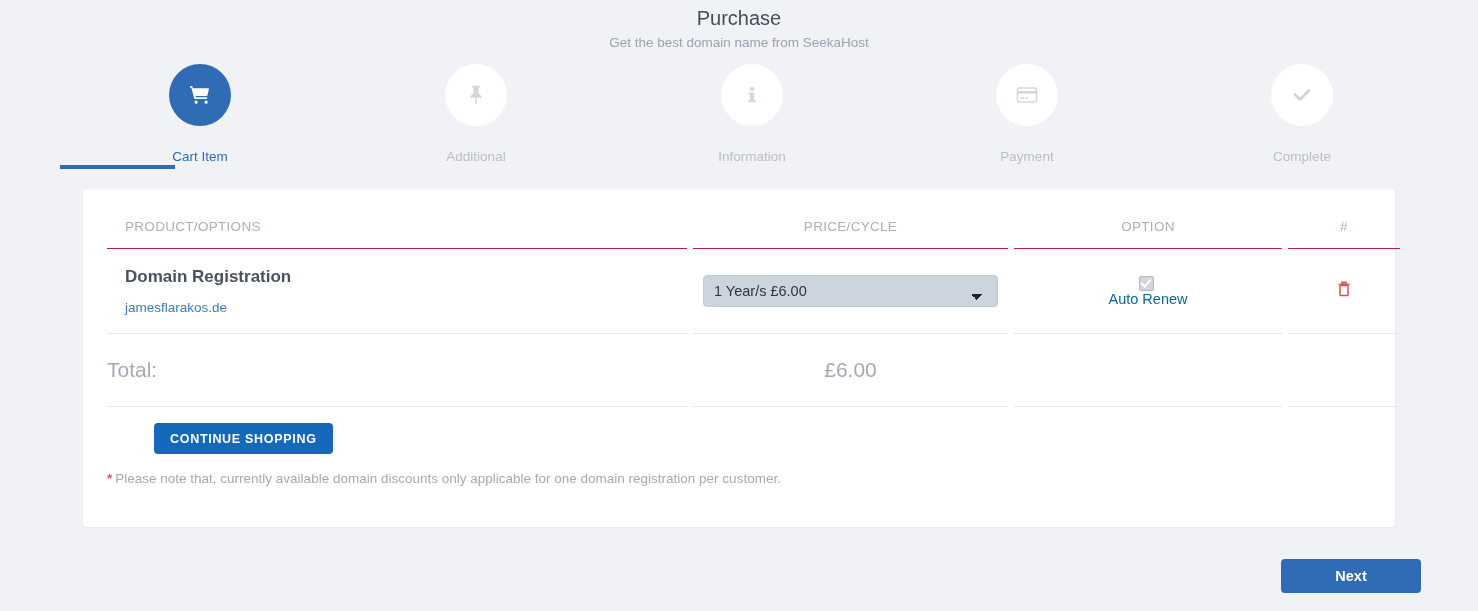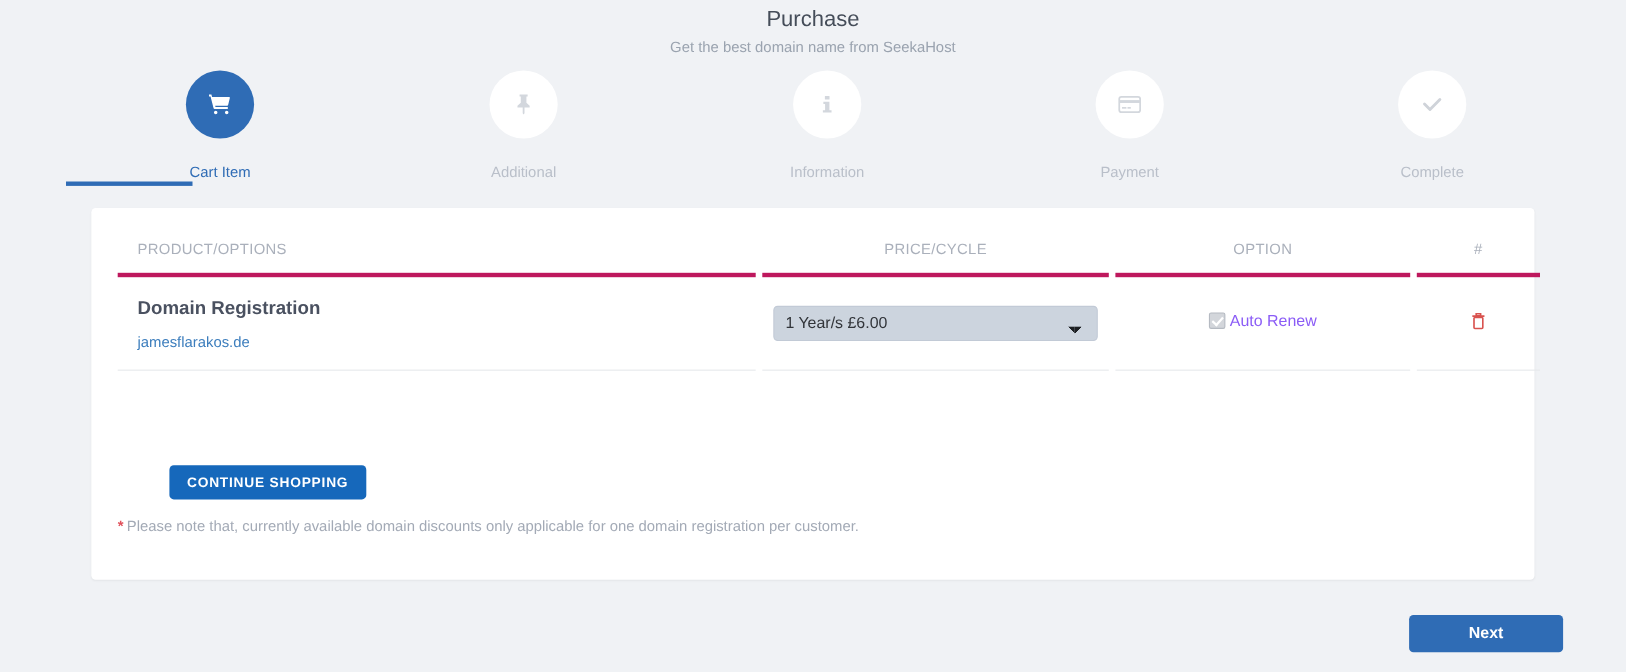--- a/index.html
+++ b/index.html
@@ -100,21 +100,21 @@
     border-collapse: separate;
     border-spacing: 6px 0;
     table-layout: fixed;
   }
   .cart-table th {
     font-size: 13.5px;
     font-weight: 400;
     color: #aab0bb;
     letter-spacing: 0.3px;
     padding: 30px 0 14px 0;
-    border-bottom: 4px solid #be185d;
+    border-bottom: 1px solid #be185d;
     text-align: center;
     vertical-align: bottom;
   }
   .cart-table th.col-product {
     text-align: left;
     padding-left: 18px;
   }
   .cart-table td {
     border-bottom: 1px solid #e6e8ec;
     vertical-align: middle;
@@ -160,21 +160,22 @@
       calc(100% - 14px) 18px;
     background-size: 6px 6px, 6px 6px;
     background-repeat: no-repeat;
     cursor: pointer;
     text-align: left;
   }
   .autorenew-wrap {
     display: inline-flex;
     align-items: center;
     font-size: 14.5px;
-    color: #8b5cf6;
+    color: #0369a1;
+    flex-direction: column;
   }
   .autorenew-box {
     width: 13px;
     height: 13px;
     margin-right: 4px;
     border: 1px solid #b5bac2;
     border-radius: 2px;
     background: #d3d6db;
     position: relative;
     cursor: default;
@@ -374,20 +375,26 @@
             <span>
               <svg width="16" height="18" viewBox="0 0 16 18" fill="none" stroke="#d9534f" stroke-width="1.5">
                 <path d="M6 2.2h4v2H6z"></path>
                 <path d="M2.5 4.4h11"></path>
                 <rect x="4" y="5.6" width="8" height="10" rx="0.8"></rect>
               </svg>
             </span>
           </button>
         </td>
       </tr>
+      <tr class="total-row">
+        <td class="col-product total-label">Total:</td>
+        <td class="total-value">£6.00</td>
+        <td></td>
+        <td></td>
+      </tr>
     </tbody>
   </table>
 
   <button class="continue-btn">CONTINUE SHOPPING</button>
 
   <div class="note">
     <span class="note-star">*</span><span>Please note that, currently available domain discounts only applicable for one domain registration per customer.</span>
   </div>
 
 </div>

